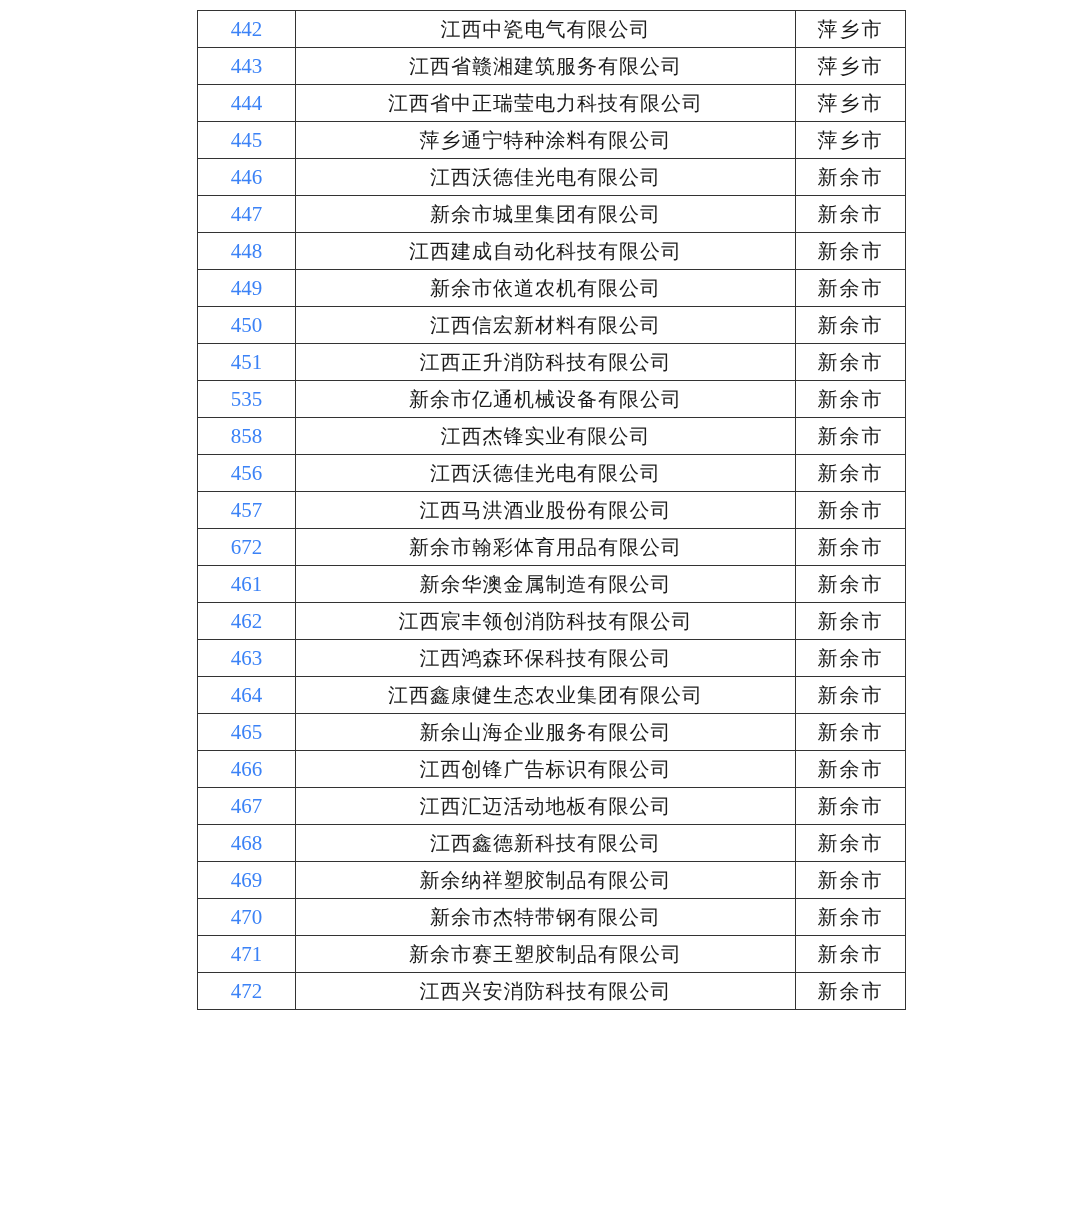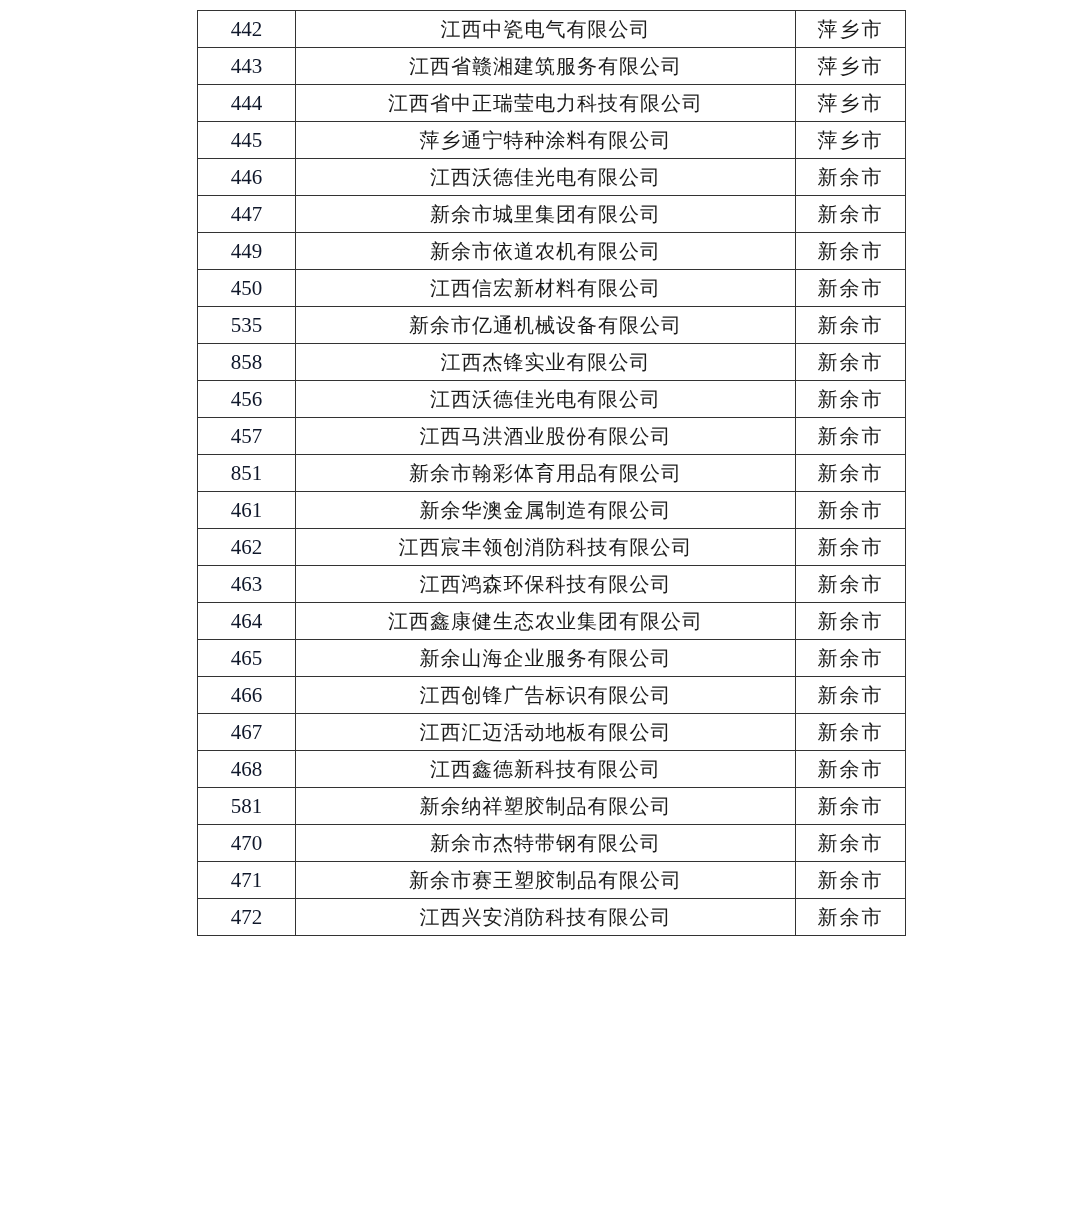--- a/index.html
+++ b/index.html
@@ -34,21 +34,21 @@
       vertical-align: middle;
       font-size: 20px;
       line-height: 36px;
       white-space: nowrap;
       overflow: hidden;
     }
     td.col-no {
       width: 97px;
       font-family: "Liberation Serif", "DejaVu Serif", serif;
       font-size: 21px;
-      color: #0f172a;
+      color: #3b82f6;
     }
     td.col-name {
       width: 499px;
       letter-spacing: 1px;
     }
     td.col-city {
       width: 109px;
       letter-spacing: 2px;
     }
   </style>
@@ -88,33 +88,43 @@
     <td class="col-name">江西沃德佳光电有限公司</td>
     <td class="col-city">新余市</td>
   </tr>
 
   <tr>
     <td class="col-no">447</td>
     <td class="col-name">新余市城里集团有限公司</td>
     <td class="col-city">新余市</td>
   </tr>
 
+  <tr>
+    <td class="col-no">448</td>
+    <td class="col-name">江西建成自动化科技有限公司</td>
+    <td class="col-city">新余市</td>
+  </tr>
 
   <tr>
     <td class="col-no">449</td>
     <td class="col-name">新余市依道农机有限公司</td>
     <td class="col-city">新余市</td>
   </tr>
 
   <tr>
     <td class="col-no">450</td>
     <td class="col-name">江西信宏新材料有限公司</td>
     <td class="col-city">新余市</td>
   </tr>
 
+  <tr>
+    <td class="col-no">451</td>
+    <td class="col-name">江西正升消防科技有限公司</td>
+    <td class="col-city">新余市</td>
+  </tr>
 
 
   <tr>
     <td class="col-no">535</td>
     <td class="col-name">新余市亿通机械设备有限公司</td>
     <td class="col-city">新余市</td>
   </tr>
 
 
   <tr>
@@ -130,21 +140,21 @@
   </tr>
 
   <tr>
     <td class="col-no">457</td>
     <td class="col-name">江西马洪酒业股份有限公司</td>
     <td class="col-city">新余市</td>
   </tr>
 
 
   <tr>
-    <td class="col-no">851</td>
+    <td class="col-no">672</td>
     <td class="col-name">新余市翰彩体育用品有限公司</td>
     <td class="col-city">新余市</td>
   </tr>
 
 
   <tr>
     <td class="col-no">461</td>
     <td class="col-name">新余华澳金属制造有限公司</td>
     <td class="col-city">新余市</td>
   </tr>
@@ -185,21 +195,21 @@
     <td class="col-city">新余市</td>
   </tr>
 
   <tr>
     <td class="col-no">468</td>
     <td class="col-name">江西鑫德新科技有限公司</td>
     <td class="col-city">新余市</td>
   </tr>
 
   <tr>
-    <td class="col-no">581</td>
+    <td class="col-no">469</td>
     <td class="col-name">新余纳祥塑胶制品有限公司</td>
     <td class="col-city">新余市</td>
   </tr>
 
   <tr>
     <td class="col-no">470</td>
     <td class="col-name">新余市杰特带钢有限公司</td>
     <td class="col-city">新余市</td>
   </tr>
 

